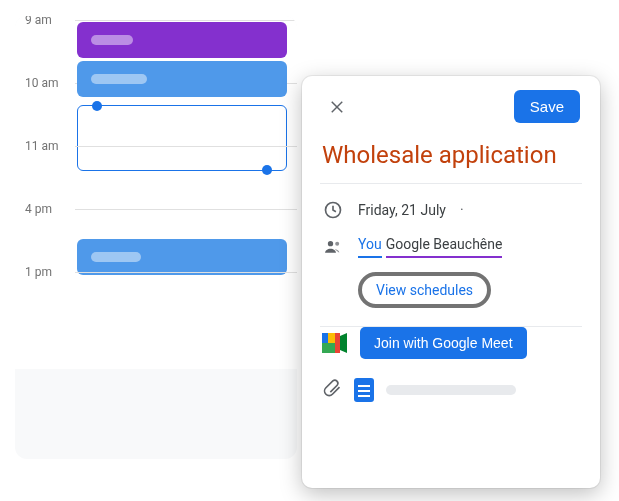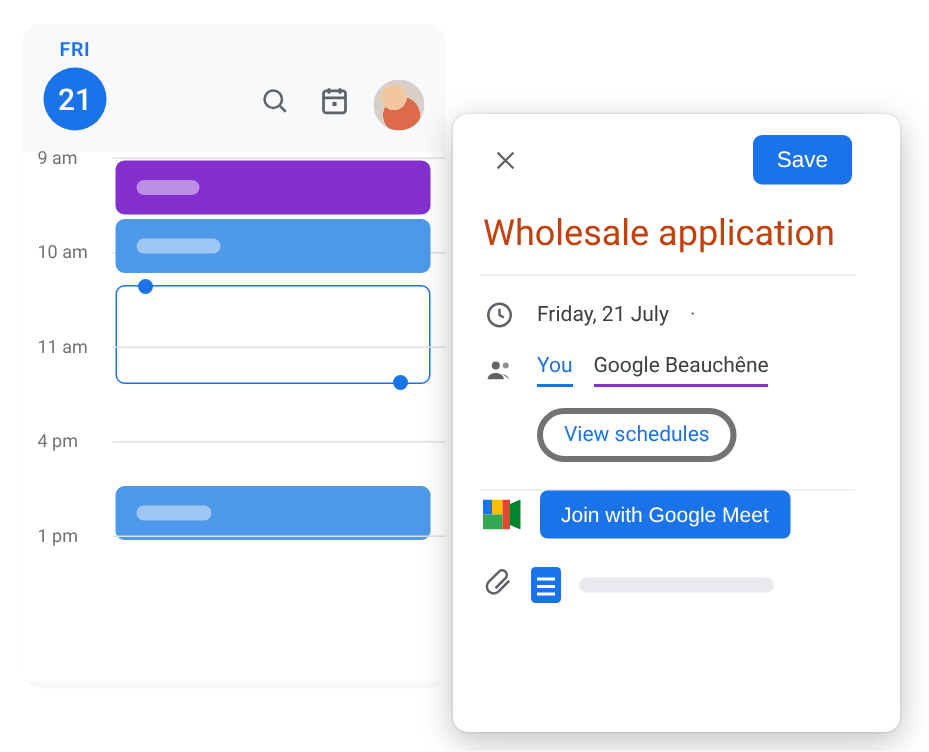--- a/index.html
+++ b/index.html
@@ -89,34 +89,34 @@
     background:#1a73e8;
   }
   
   .card {
     position: absolute;
     left: 302px; top: 76px;
     width: 298px; height: 412px;
     background:#fff;
     border-radius:10px;
     box-shadow: 0 6px 22px rgba(0,0,0,.25), 0 0 0 1px rgba(0,0,0,.06);
-    padding: 14px 32px 20px 20px;
+    padding: 14px 20px 20px 20px;
     display:flex; flex-direction:column;
   }
   .card-top { display:flex; align-items:center; justify-content:space-between; margin-bottom:16px;}
   .close-x { width:30px; height:30px; display:flex; align-items:center; justify-content:center; color:#5f6368; }
   .save-btn {
     background:#1a73e8; color:#fff; border:none; border-radius:6px;
     font-size:15px; padding:8px 16px; font-weight:500;
   }
   .title { font-size:24px; color:#c2410c; margin:2px 0 14px 0; }
   .divider { height:1px; background:#e8eaed; margin:0 -2px; }
   .row { display:flex; align-items:center; gap:14px; font-size:14px; color:#3c4043; margin-top:16px; }
   .row .icon { width:22px; color:#5f6368; flex-shrink:0; display:flex; justify-content:center; }
-  .guests { display:flex; align-items:flex-start; gap:14px; }
+  .guests { display:flex; align-items:flex-start; gap:4px; }
   .chip {
     font-size:14px; padding-bottom:4px; border-bottom:2px solid transparent;
   }
   .chip.you { color:#1a73e8; border-bottom-color:#1a73e8; }
   .chip.marion { color:#3c4043; border-bottom-color:#8430ce; }
   .view-sched {
     margin-top:14px; margin-left:36px;
     display:inline-flex; align-items:center;
     font-size:14px; color:#1a73e8;
     border:4px solid #737373; border-radius:18px;
@@ -136,43 +136,20 @@
     content:""; position:absolute; left:4px; right:4px; height:2px; background:#fff;
   }
   .doc-icon::before { top:7px; }
   .doc-icon::after  { top:12px; box-shadow:0 5px 0 #fff; }
   .attach-ph { flex:1; height:10px; max-width:130px; border-radius:5px; background:#e8eaed; }
 </style>
 </head>
 <body>
 
 <div class="cal">
-  <div class="cal-header">
-    <div class="date-col">
-      <div class="weekday">FRI</div>
-      <div class="date-circle">21</div>
-    </div>
-    <div class="spacer"></div>
-    <div class="header-btn">
-      <svg width="20" height="20" viewBox="0 0 24 24" fill="none" stroke="currentColor" stroke-width="2">
-          <circle cx="11" cy="11" r="7"></circle>
-          <line x1="16.5" y1="16.5" x2="21" y2="21"></line>
-        </svg>
-    </div>
-    <div class="header-btn">
-      <svg width="22" height="22" viewBox="0 0 24 24" fill="none" stroke="currentColor" stroke-width="2">
-          <rect x="4" y="5" width="16" height="16" rx="2"></rect>
-          <line x1="4" y1="10" x2="20" y2="10"></line>
-          <line x1="8" y1="3" x2="8" y2="7"></line>
-          <line x1="16" y1="3" x2="16" y2="7"></line>
-          <rect x="10.5" y="13" width="3" height="3" fill="currentColor" stroke="none"></rect>
-        </svg>
-    </div>
-    <div class="avatar"></div>
-  </div>
 
   <div class="cal-body">
     <div class="slot">
       <div class="hour-line"></div>
       <div class="hour-label">9 am</div>
       <div class="event purple" style="top:2px">
           <div class="event-text-ph"></div>
         </div>
     </div>
     <div class="slot">

